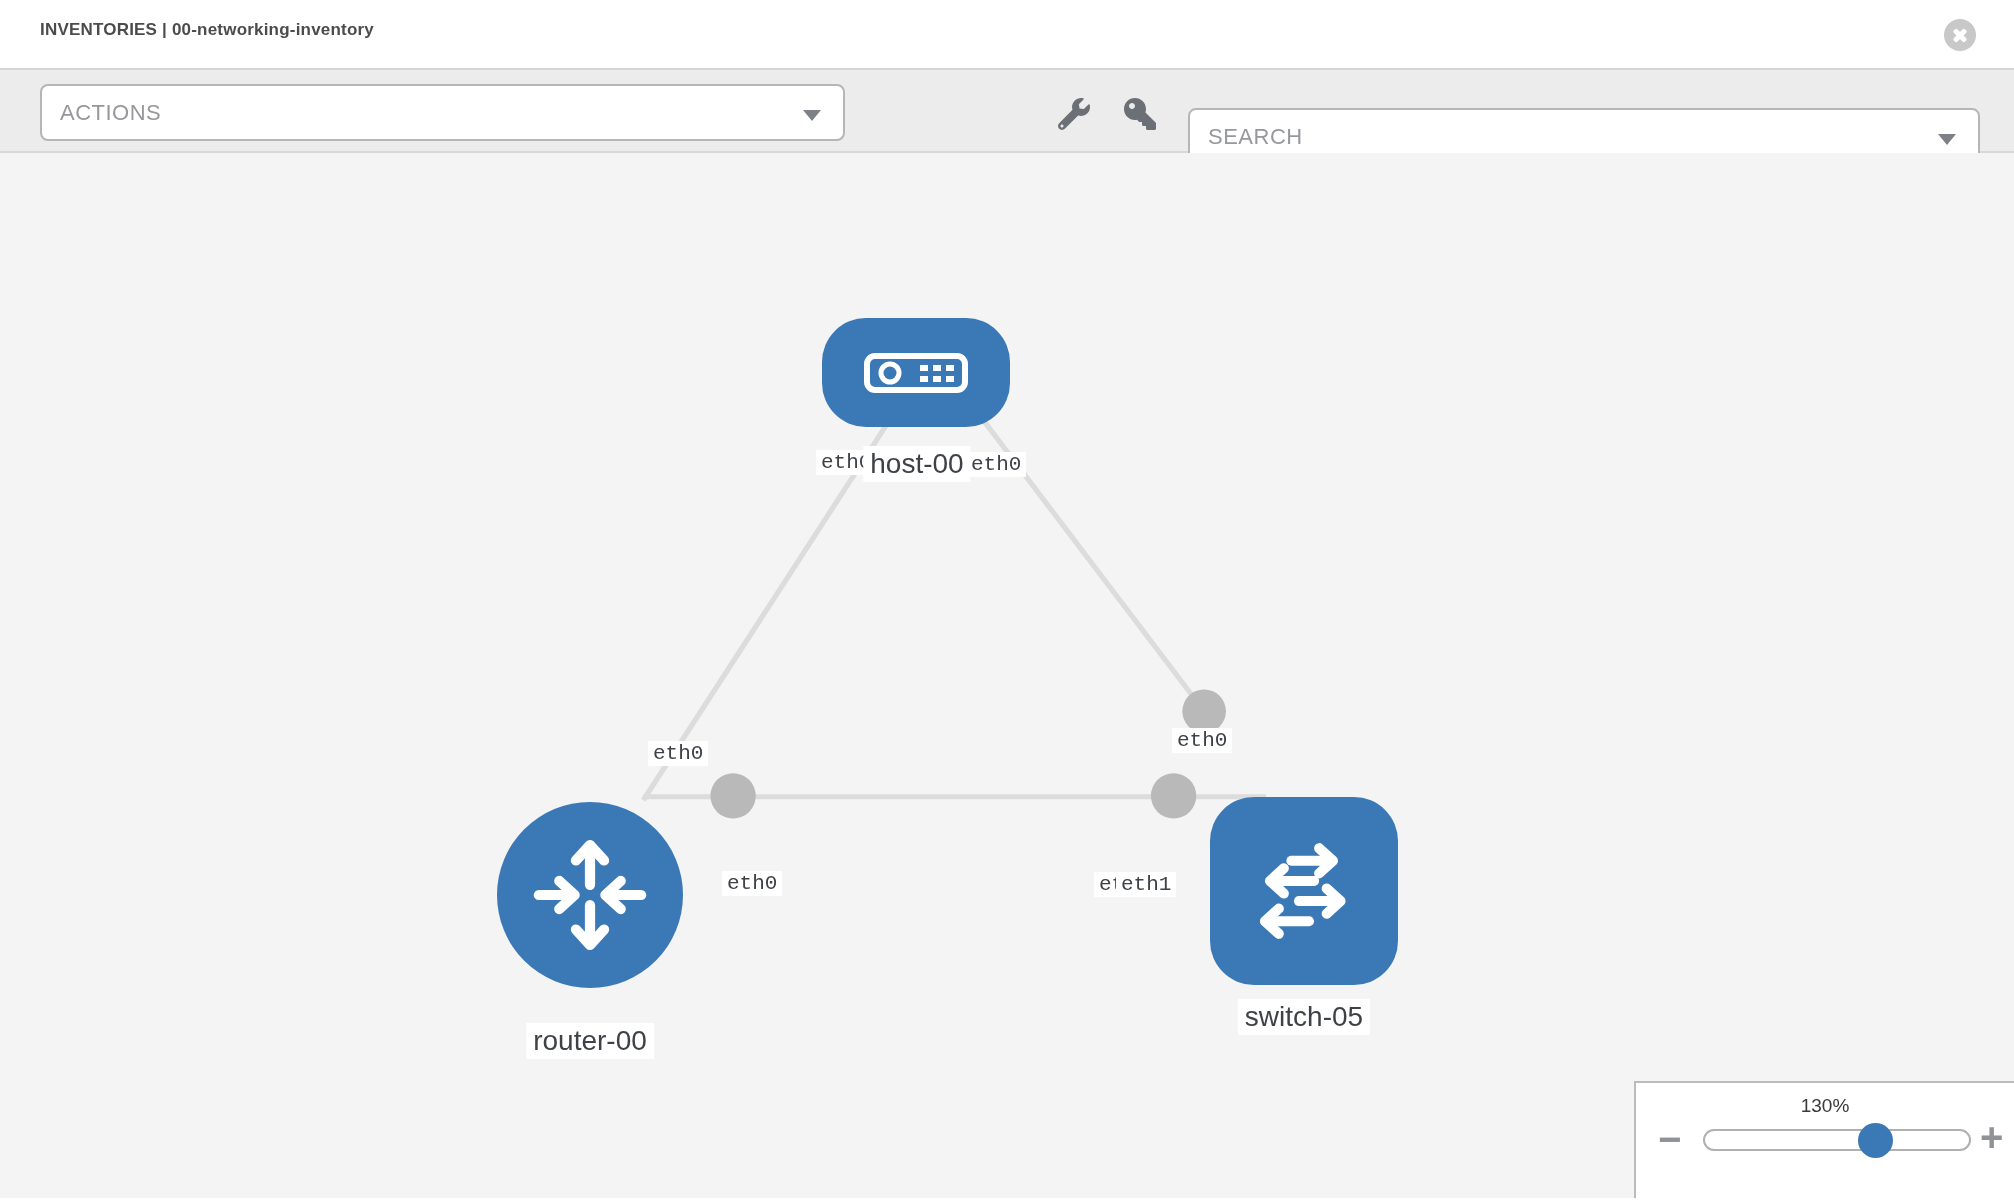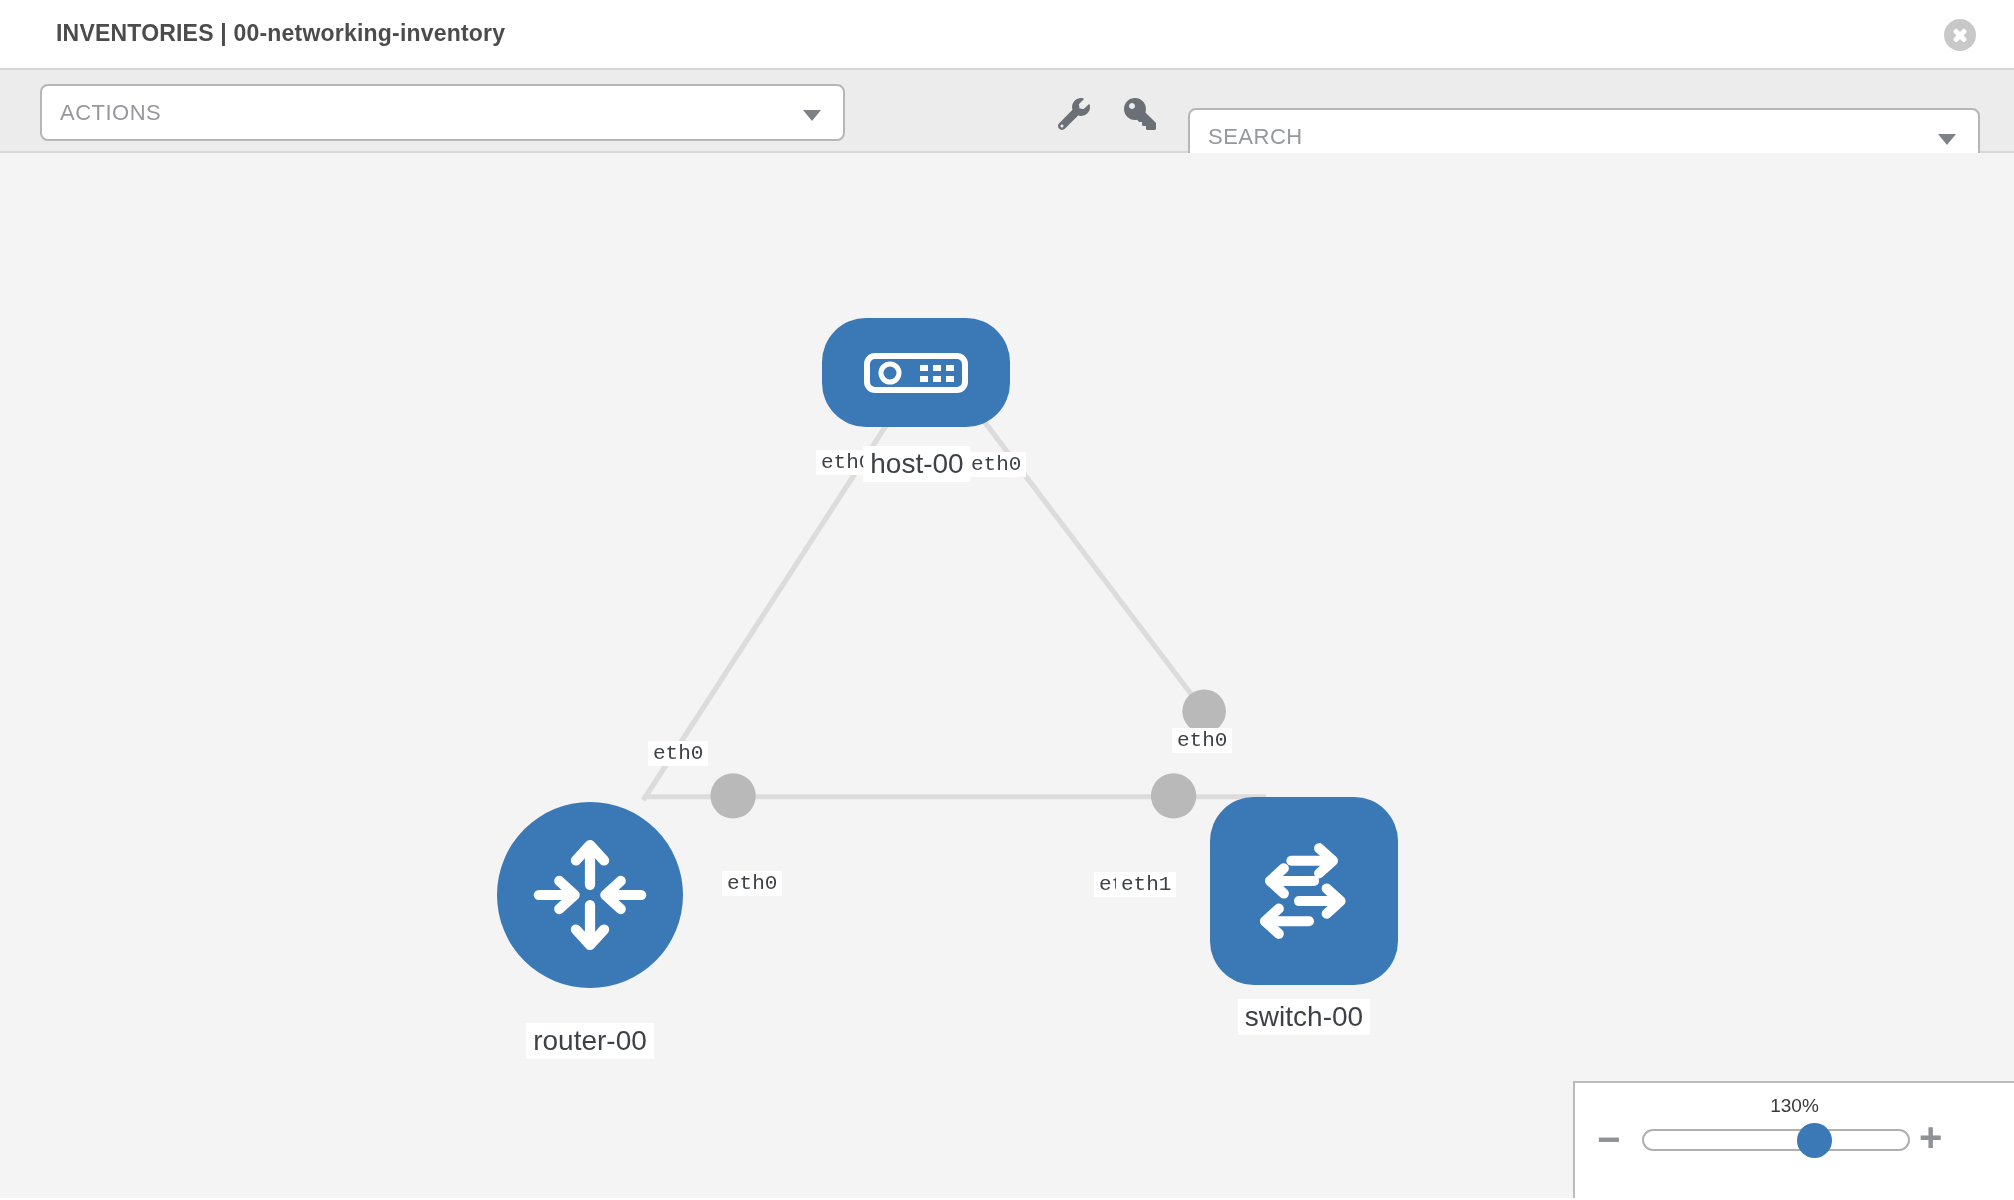--- a/index.html
+++ b/index.html
@@ -2,21 +2,21 @@
 <html><head>
 <meta charset="utf-8">
 <style>
   * { margin:0; padding:0; box-sizing:border-box; }
   html,body { width:2014px; height:1200px; }
   body { font-family:"Liberation Sans", sans-serif; background:#fff; }
   .page { position:relative; width:2014px; height:1200px; overflow:hidden; }
 
   
   .header { position:relative; height:70px; background:#ffffff; border-bottom:2px solid #d5d5d5; }
-  .header-title { position:absolute; left:56px; top:20px; font-size:23px; font-weight:bold; color:#4c4c4c; letter-spacing:0.2px; }
+  .header-title { position:absolute; left:40px; top:20px; font-size:17px; font-weight:bold; color:#4c4c4c; letter-spacing:0.2px; }
   .close-btn { position:absolute; right:38px; top:19px; width:32px; height:32px; border-radius:50%; background:#c8c8c8; cursor:pointer; }
   .close-btn::before, .close-btn::after { content:""; position:absolute; left:8px; top:14px; width:16px; height:5px; border-radius:2px; background:#ffffff; }
   .close-btn::before { transform:rotate(45deg); }
   .close-btn::after  { transform:rotate(-45deg); }
 
   
   .toolbar { position:relative; height:83px; background:#ececec; border-bottom:2px solid #d8d8d8; }
   .dropdown { position:absolute; top:14px; height:57px; background:#fff; border:2px solid #b6b6b6; border-radius:8px; display:flex; align-items:center; cursor:pointer; }
   .dropdown-label { padding-left:18px; font-size:22px; color:#96989c; letter-spacing:0.5px; }
   .caret { position:absolute; right:22px; top:24px; width:0; height:0; border-left:9px solid transparent; border-right:9px solid transparent; border-top:11px solid #7e8287; }
@@ -35,21 +35,21 @@
   .node svg { display:block; }
   .node-host   { left:822px; top:165px; width:188px; height:109px; border-radius:44px; }
   .node-router { left:497px; top:649px; width:186px; height:186px; border-radius:50%; }
   .node-switch { left:1210px; top:644px; width:188px; height:188px; border-radius:44px; }
 
   .lbl { position:absolute; background:#ffffff; color:#3e4247; white-space:nowrap; z-index:5; }
   .node-lbl { font-size:28px; padding:2px 7px; transform:translateX(-50%); z-index:6;margin-top:8px; }
   .if-lbl   { font-size:21px; padding:1px 5px; z-index:4;font-family:Liberation Mono, monospace; }
 
   
-  .zoom-panel { position:absolute; right:0; bottom:0; width:441px; height:117px; background:#ffffff; border-left:2px solid #b9bcbf; border-top:2px solid #b9bcbf; z-index:10; }
+  .zoom-panel { position:absolute; right:0; bottom:0; width:380px; height:117px; background:#ffffff; border-left:2px solid #b9bcbf; border-top:2px solid #b9bcbf; z-index:10; }
   .zoom-level { position:absolute; left:0; right:0; top:12px; text-align:center; font-size:19px; color:#3a3a3a; }
   .zoom-minus, .zoom-plus { position:absolute; font-weight:bold; color:#8f9296; cursor:pointer; line-height:1; }
   .zoom-minus { left:22px; top:36px; font-size:40px; }
   .zoom-plus  { left:344px; top:34px; font-size:40px; }
   .zoom-track { position:absolute; left:67px; top:46px; width:268px; height:22px; background:#fff; border:2px solid #b0b0b0; border-radius:12px; cursor:pointer; }
   .zoom-thumb { position:absolute; left:222px; top:40px; width:35px; height:35px; border-radius:50%; background:#3a79b5; cursor:grab; }
 </style>
 </head>
 <body>
 
@@ -142,21 +142,21 @@
     <span class="lbl if-lbl" style="left:816px; top:297px;">eth0</span>
     <span class="lbl if-lbl" style="left:966px; top:299px;">eth0</span>
     <span class="lbl if-lbl" style="left:648px; top:588px;">eth0</span>
     <span class="lbl if-lbl" style="left:1172px; top:575px;">eth0</span>
     <span class="lbl if-lbl" style="left:722px; top:718px;">eth0</span>
     <span class="lbl if-lbl" style="left:1094px; top:719px;">eth1</span>
     <span class="lbl if-lbl" style="left:1116px; top:719px;">eth1</span>
 
     <span class="lbl node-lbl" style="left:917px; top:285px;">host-00</span>
     <span class="lbl node-lbl" style="left:590px; top:862px;">router-00</span>
-    <span class="lbl node-lbl" style="left:1304px; top:838px;">switch-00</span>
+    <span class="lbl node-lbl" style="left:1304px; top:838px;">switch-05</span>
 
     <div class="zoom-panel">
       <div class="zoom-level">130%</div>
       <div class="zoom-minus">−</div>
       <div class="zoom-track"></div>
       <div class="zoom-thumb"></div>
       <div class="zoom-plus">+</div>
     </div>
 
   </div>

